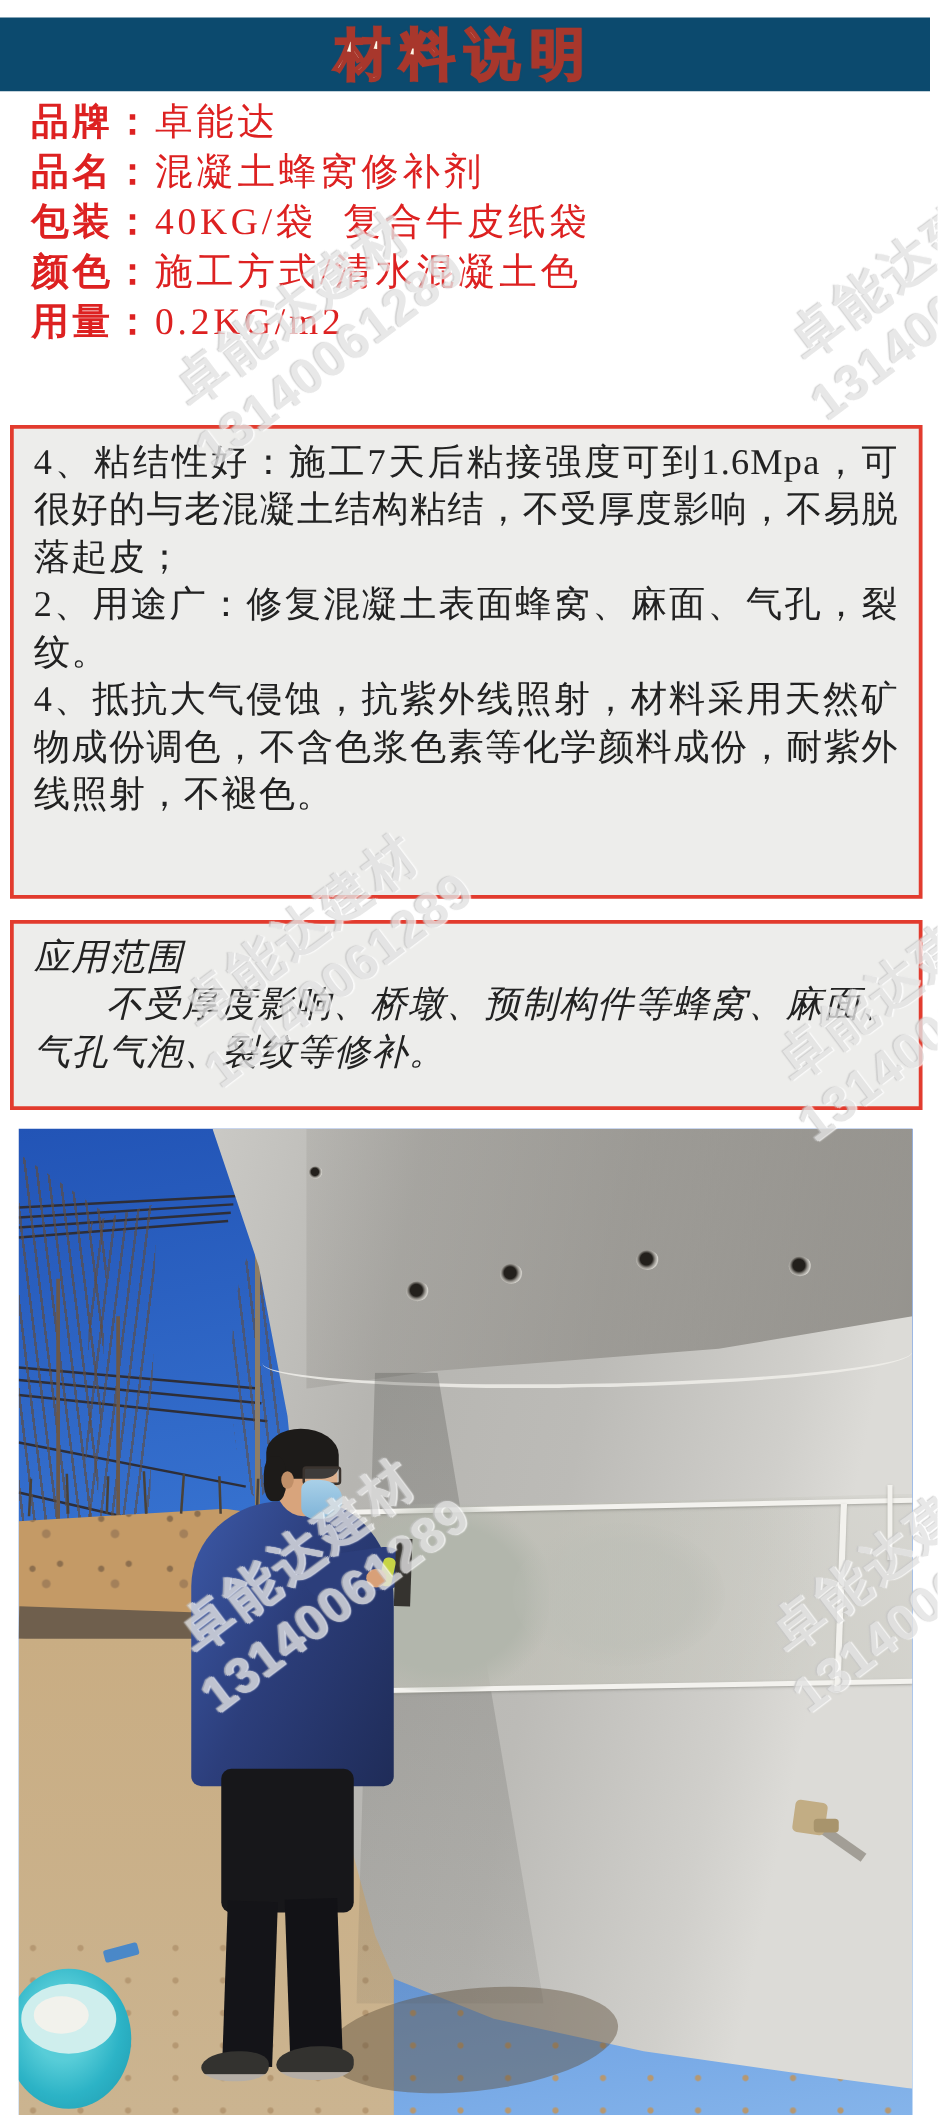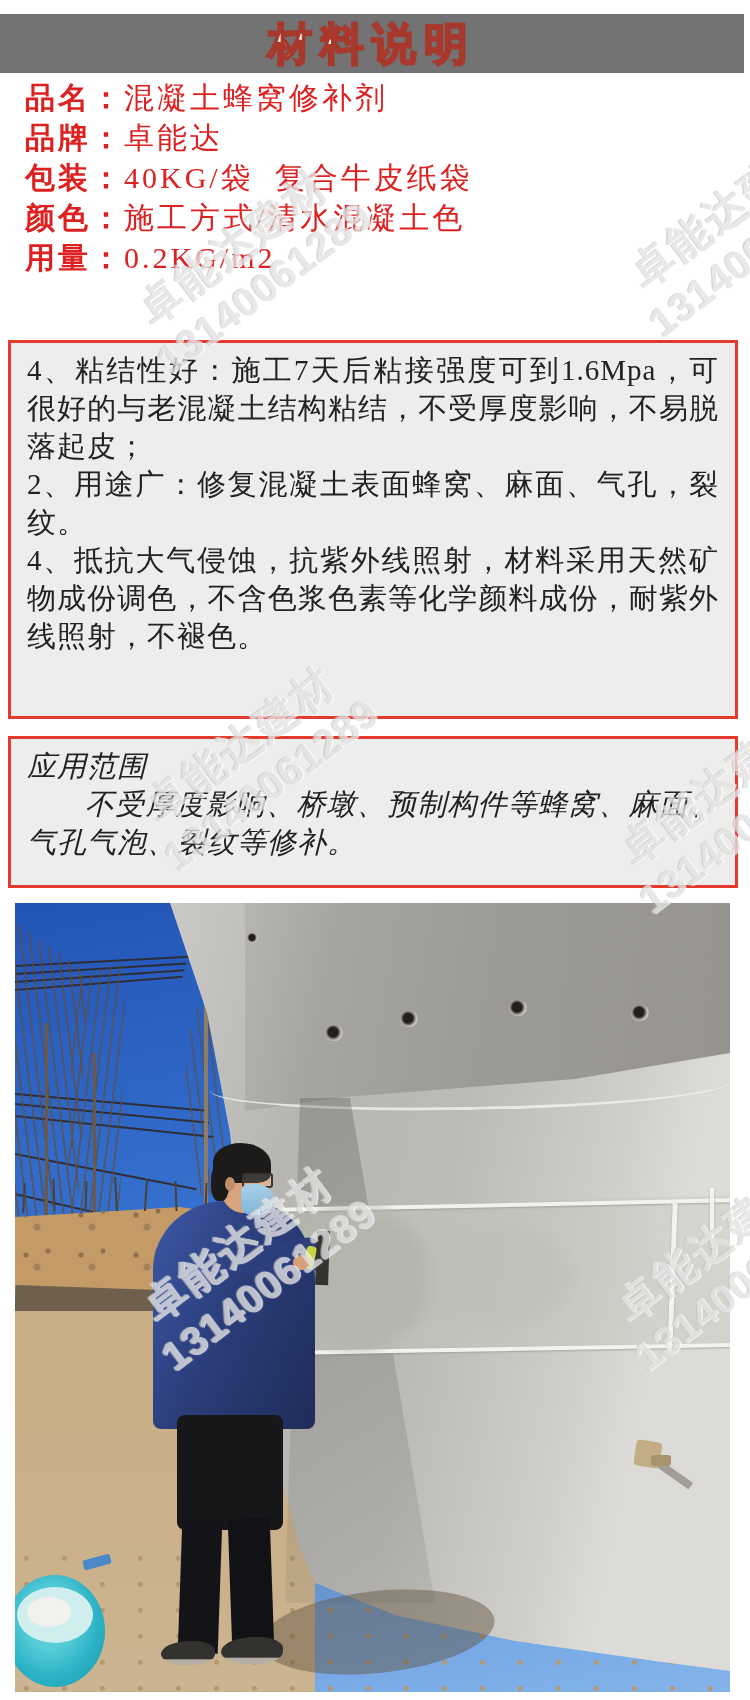--- a/index.html
+++ b/index.html
@@ -4,21 +4,21 @@
 <style>
   html,body{margin:0;padding:0;}
   body{
     width:750px;height:1700px;position:relative;background:#ffffff;
     font-family:"Liberation Serif","DejaVu Serif",serif;
     overflow:hidden;
   }
   
   .green-bar{
     position:absolute;left:0;top:14px;width:744px;height:59px;
-    background:#737373;
+    background:#0c4a6e;
   }
   .green-bar .title{
     width:100%;text-align:center;line-height:59px;
     font-family:"Liberation Sans","DejaVu Sans",sans-serif;
     font-weight:bold;font-size:44px;letter-spacing:8px;
     color:#fdf7e8;-webkit-text-stroke:2px #a8372c;
     text-shadow:0 0 2px #a8372c;
   }
   
   .specs{position:absolute;left:25px;top:78px;width:700px;color:#dd2121;}
@@ -145,22 +145,22 @@
   .blue-scrap{left:68px;top:654px;width:28px;height:10px;background:#4a88c8;transform:rotate(-15deg);border-radius:2px;}
 </style>
 </head>
 <body>
 
 <div class="green-bar">
   <div class="title">材料说明</div>
 </div>
 
 <div class="specs">
+  <div class="spec-row"><b>品牌：</b><span>卓能达</span></div>
   <div class="spec-row"><b>品名：</b><span>混凝土蜂窝修补剂</span></div>
-  <div class="spec-row"><b>品牌：</b><span>卓能达</span></div>
   <div class="spec-row"><b>包装：</b><span>40KG/袋  复合牛皮纸袋</span></div>
   <div class="spec-row"><b>颜色：</b><span>施工方式/清水混凝土色</span></div>
   <div class="spec-row"><b>用量：</b><span>0.2KG/m2</span></div>
 </div>
 
 <div class="rbox" id="features-box">
   <p>4、粘结性好：施工7天后粘接强度可到1.6Mpa，可很好的与老混凝土结构粘结，不受厚度影响，不易脱落起皮；</p>
   <p>2、用途广：修复混凝土表面蜂窝、麻面、气孔，裂纹。</p>
   <p>4、抵抗大气侵蚀，抗紫外线照射，材料采用天然矿物成份调色，不含色浆色素等化学颜料成份，耐紫外线照射，不褪色。</p>
 </div>

